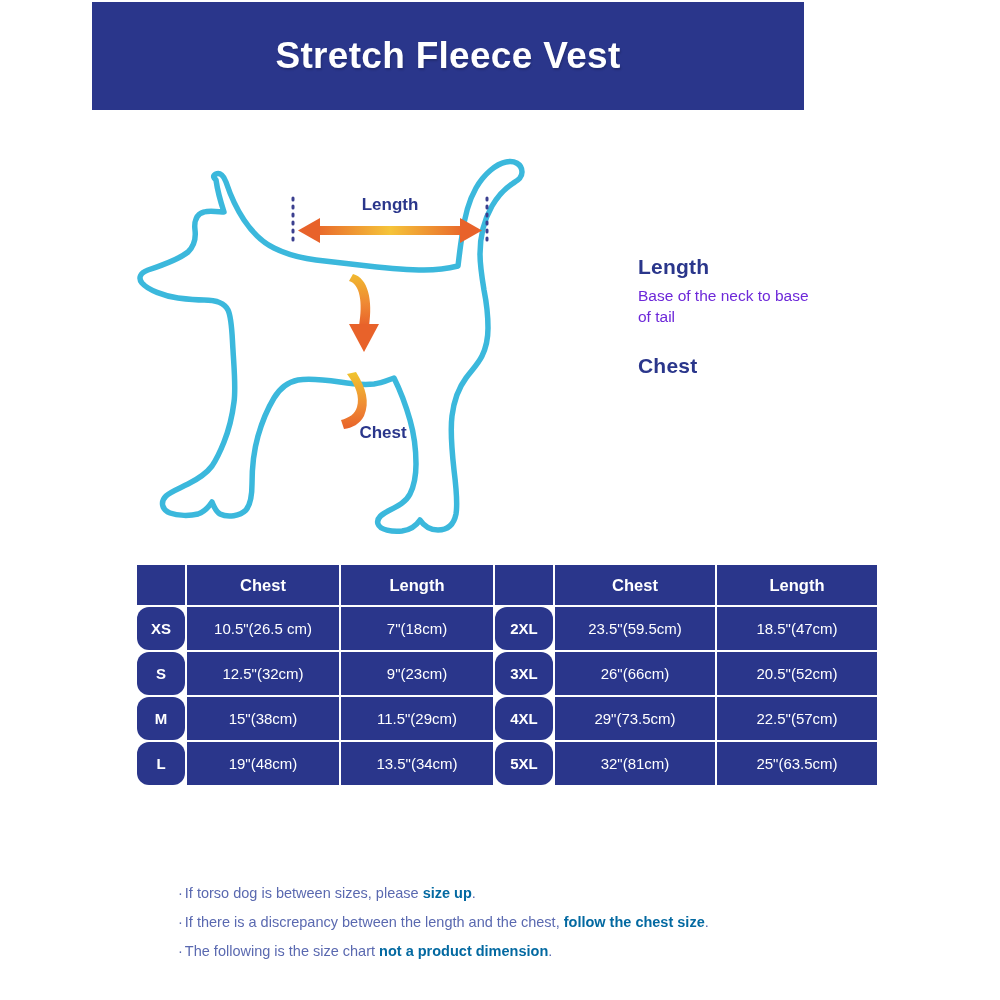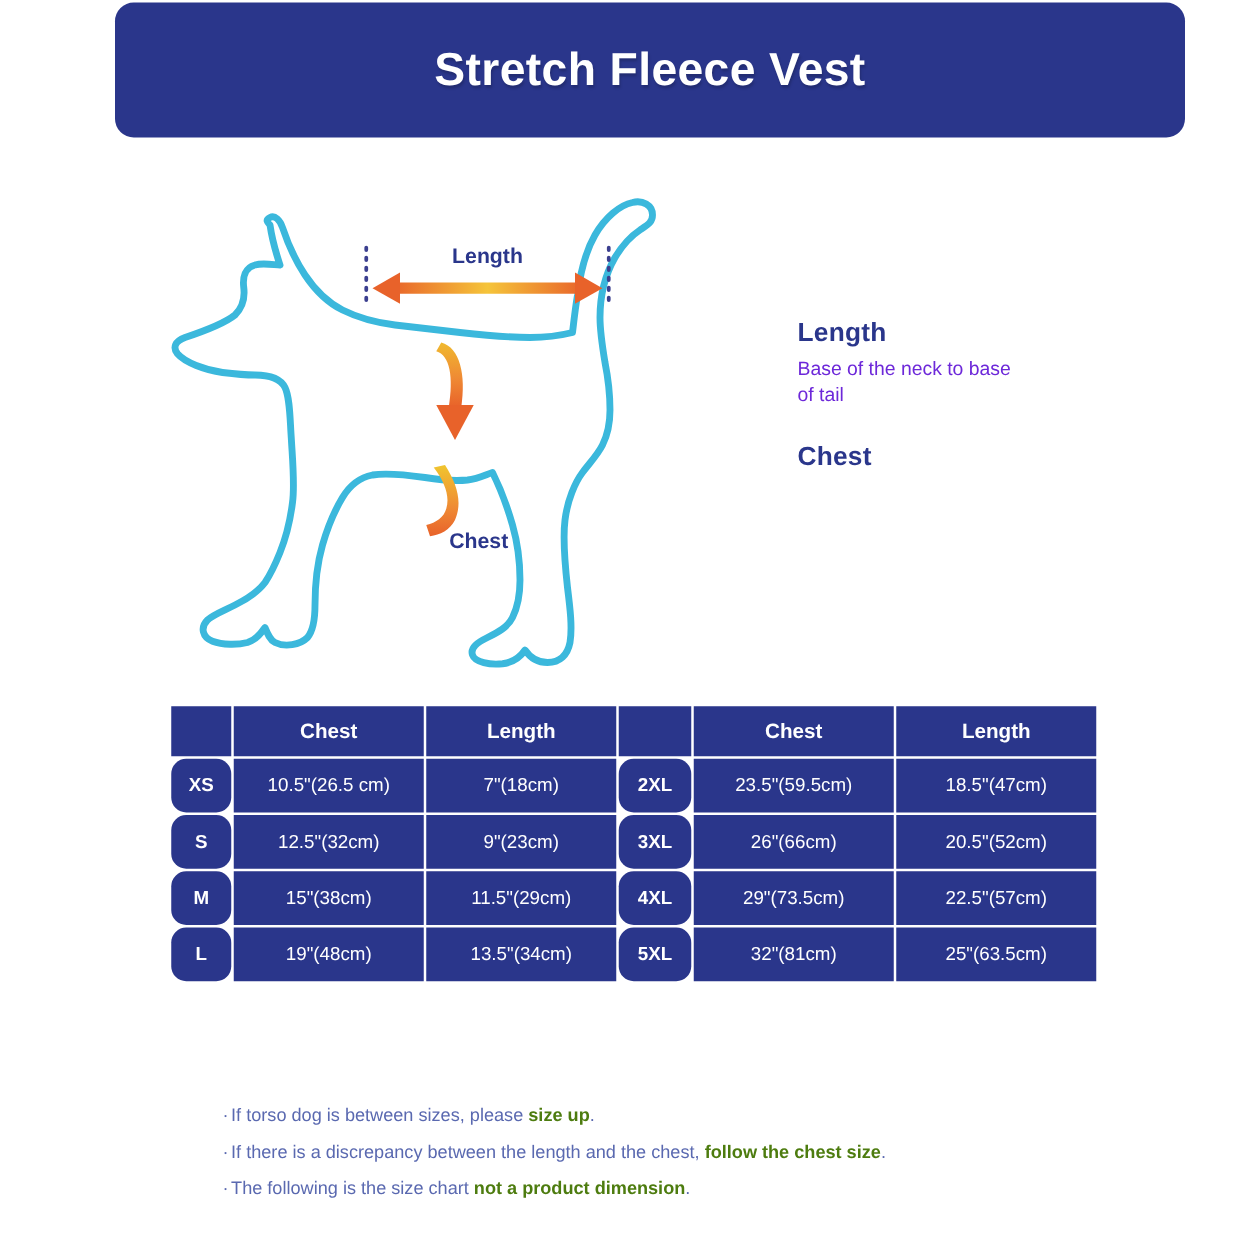--- a/index.html
+++ b/index.html
@@ -15,27 +15,26 @@
     font-family: "Liberation Sans", sans-serif;
     overflow: hidden;
     color: #2a368b;
   }
 
   
   .banner {
     position: absolute;
     left: 92px;
     top: 2px;
-    width: 856px;
+    width: 712px;
     height: 108px;
     background: #2a368b;
     display: flex;
     align-items: center;
     justify-content: center;
-    border-radius: 15px;
   }
   .banner-title {
     color: #ffffff;
     font-size: 37px;
     font-weight: bold;
     letter-spacing: 0.3px;
     text-shadow: 1px 2px 2px rgba(0,0,0,0.18);
   }
 
   
@@ -134,21 +133,21 @@
     color: #5a69b0;
     line-height: 1.1;
     margin-bottom: 13px;
     white-space: nowrap;
   }
   .note .bullet {
     color: #5a69b0;
     margin-right: 2px;
   }
   .note b {
-    color: #4d7c0f;
+    color: #0369a1;
     font-weight: bold;
     text-align: center;
   }
 </style>
 </head>
 <body>
 
 <div class="banner">
   <div class="banner-title">Stretch Fleece Vest</div>
 </div>

